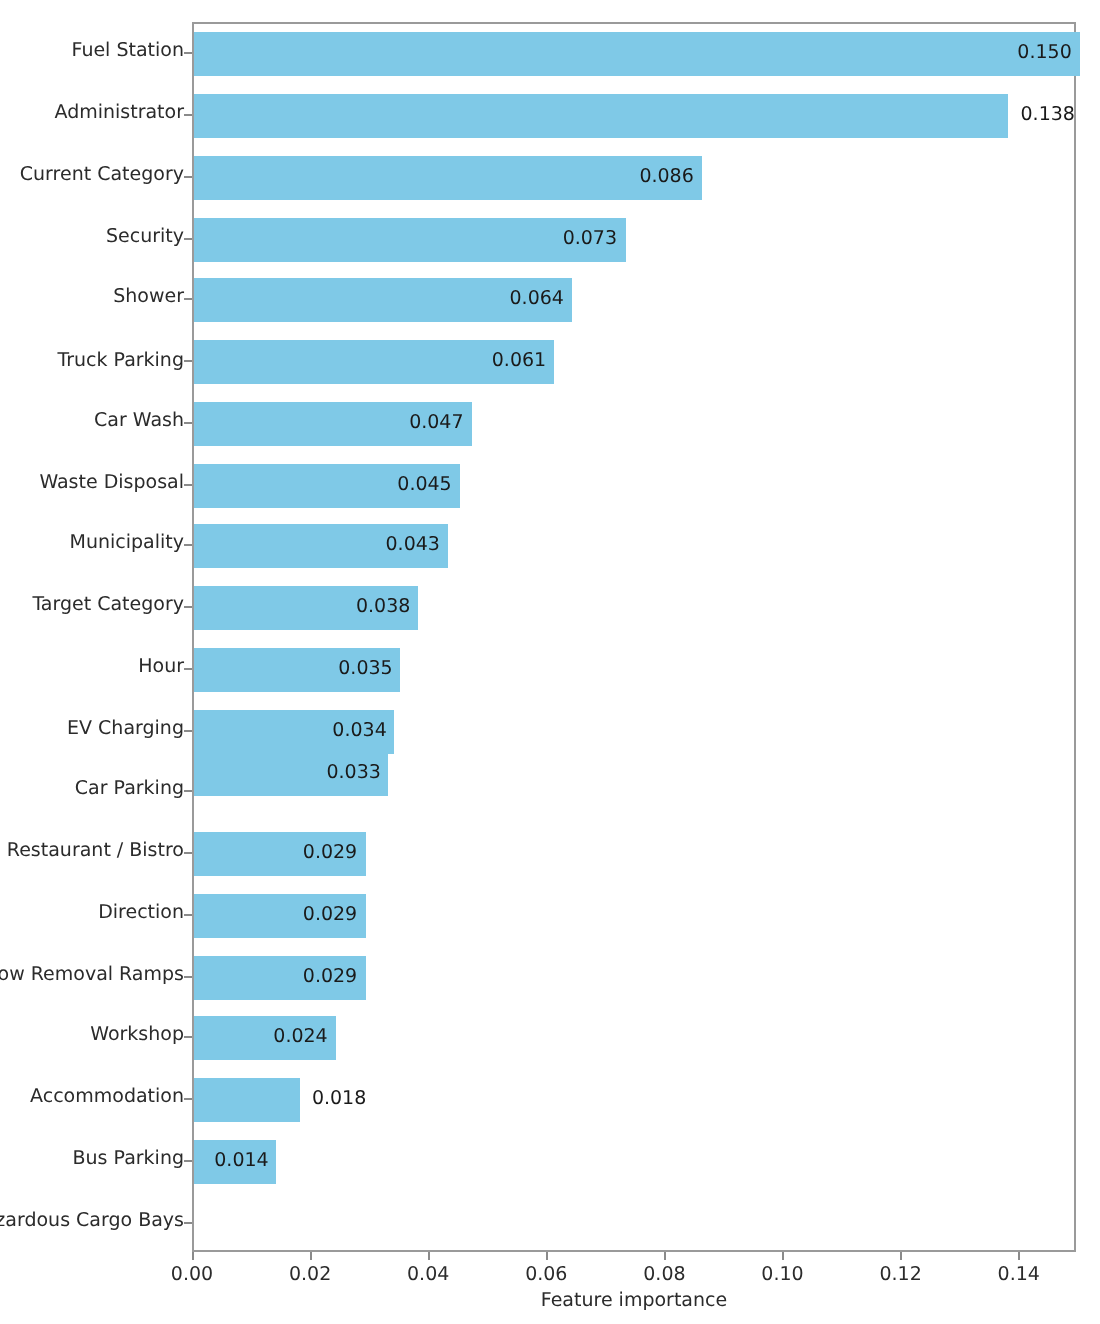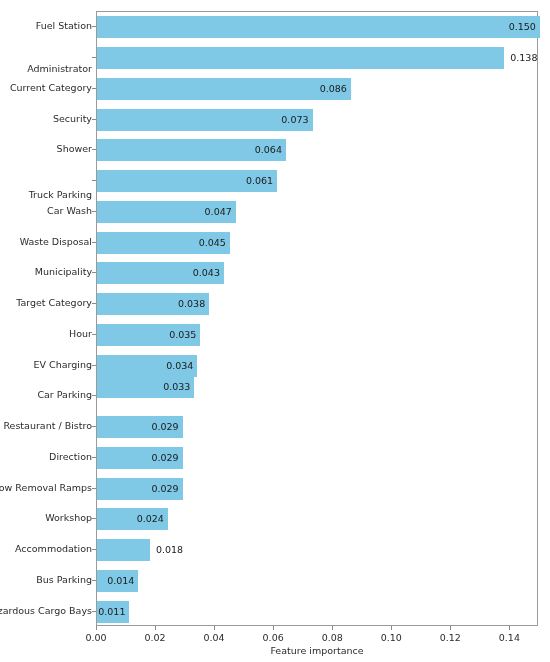--- a/index.html
+++ b/index.html
@@ -194,34 +194,30 @@
           <div class="bar-value" style="left: 0px; width: 66.8617px;">0.024</div>
         </div>
         <div class="bar-row" style="top: 527.125px; width: 442px;">
           <div class="bar" title="Accommodation: 0.018" style="width: 53.1463px; background: rgb(127, 201, 231);"></div>
           <div class="bar-value" style="left: 0px; width: 49.1463px; padding-left: 37px;">0.018</div>
         </div>
         <div class="bar-row" style="top: 557.875px; width: 442px;">
           <div class="bar" title="Bus Parking: 0.014" style="width: 41.336px; background: rgb(127, 201, 231);"></div>
           <div class="bar-value" style="left: 0px; width: 37.336px;">0.014</div>
         </div>
-        <div class="bar-row" style="top: 588.625px; width: 442px;">
-          <div class="bar" title="Hazardous Cargo Bays: 0.011" style="width: 32.4783px; background: rgb(127, 201, 231);"></div>
-          <div class="bar-value" style="left: 0px; width: 28.4783px;">0.011</div>
-        </div>
       </div>
   </div>
 
   <div id="y-axis-labels">
       <div class="ytick-label" style="top: 15.375px;">Fuel Station</div>
-      <div class="ytick-label" style="top: 46.125px; margin-top: 12px;">Administrator</div>
+      <div class="ytick-label" style="top: 46.125px;">Administrator</div>
       <div class="ytick-label" style="top: 76.875px;">Current Category</div>
       <div class="ytick-label" style="top: 107.625px;">Security</div>
       <div class="ytick-label" style="top: 138.375px;">Shower</div>
-      <div class="ytick-label" style="top: 184px; margin-left: 16px;">Truck Parking</div>
+      <div class="ytick-label" style="top: 170px; margin-left: 16px;">Truck Parking</div>
       <div class="ytick-label" style="top: 199.875px;">Car Wash</div>
       <div class="ytick-label" style="top: 230.625px;">Waste Disposal</div>
       <div class="ytick-label" style="top: 261.375px;">Municipality</div>
       <div class="ytick-label" style="top: 292.125px;">Target Category</div>
       <div class="ytick-label" style="top: 322.875px;">Hour</div>
       <div class="ytick-label" style="top: 353.625px;">EV Charging</div>
       <div class="ytick-label" style="top: 384.375px;">Car Parking</div>
       <div class="ytick-label" style="top: 415.125px;">Restaurant / Bistro</div>
       <div class="ytick-label" style="top: 445.875px;">Direction</div>
       <div class="ytick-label" style="top: 476.625px;">Snow Removal Ramps</div>

